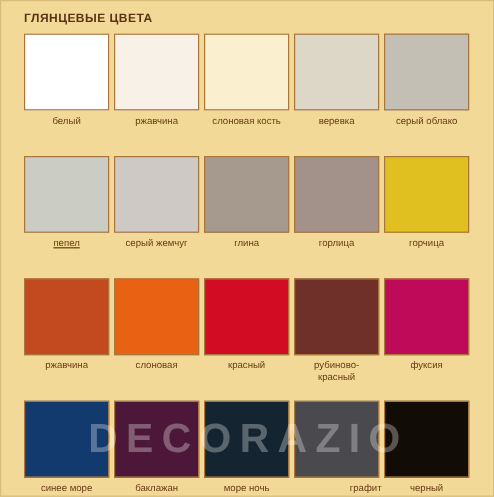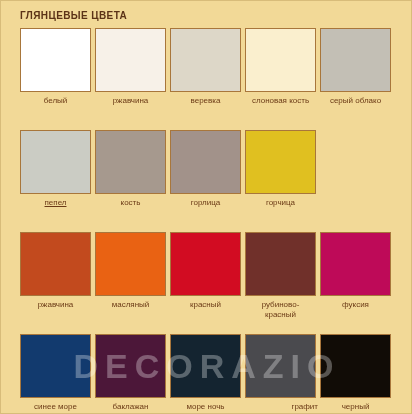--- a/index.html
+++ b/index.html
@@ -108,60 +108,64 @@
     <div class="swatch-row">
       <div class="swatch-cell">
         <div class="swatch-chip" style="background-color: rgb(255, 255, 255); border-color: rgb(168, 118, 59);"></div>
         <div class="swatch-label" style="color: rgb(107, 58, 22);">белый</div>
       </div>
       <div class="swatch-cell">
         <div class="swatch-chip" style="background-color: rgb(247, 241, 232); border-color: rgb(168, 118, 59);"></div>
         <div class="swatch-label" style="color: rgb(107, 58, 22);">ржавчина</div>
       </div>
       <div class="swatch-cell">
+        <div class="swatch-chip" style="background-color: rgb(250, 239, 206); border-color: rgb(168, 118, 59);"></div>
+        <div class="swatch-label" style="color: rgb(107, 58, 22);">слоновая кость</div>
+      </div>
+      <div class="swatch-cell">
         <div class="swatch-chip" style="background-color: rgb(221, 215, 200); border-color: rgb(168, 118, 59);"></div>
         <div class="swatch-label" style="color: rgb(107, 58, 22);">веревка</div>
       </div>
       <div class="swatch-cell">
-        <div class="swatch-chip" style="background-color: rgb(250, 239, 206); border-color: rgb(168, 118, 59);"></div>
-        <div class="swatch-label" style="color: rgb(107, 58, 22);">слоновая кость</div>
-      </div>
-      <div class="swatch-cell">
         <div class="swatch-chip" style="background-color: rgb(195, 191, 181); border-color: rgb(168, 118, 59);"></div>
         <div class="swatch-label" style="color: rgb(107, 58, 22);">серый облако</div>
       </div>
     </div>
 
     <div class="swatch-row">
       <div class="swatch-cell">
         <div class="swatch-chip" style="background-color: rgb(203, 204, 196); border-color: rgb(168, 118, 59);"></div>
         <div class="swatch-label" style="color: rgb(107, 58, 22); text-decoration: underline;">пепел</div>
       </div>
       <div class="swatch-cell">
+        <div class="swatch-chip" style="background-color: rgb(207, 201, 198); border-color: rgb(168, 118, 59);"></div>
+        <div class="swatch-label" style="color: rgb(107, 58, 22);">серый жемчуг</div>
+      </div>
+      <div class="swatch-cell">
         <div class="swatch-chip" style="background-color: rgb(166, 153, 142); border-color: rgb(168, 118, 59);"></div>
-        <div class="swatch-label" style="color: rgb(107, 58, 22);">кость</div>
+        <div class="swatch-label" style="color: rgb(107, 58, 22);">глина</div>
       </div>
       <div class="swatch-cell">
         <div class="swatch-chip" style="background-color: rgb(162, 146, 138); border-color: rgb(168, 118, 59);"></div>
         <div class="swatch-label" style="color: rgb(107, 58, 22);">горлица</div>
       </div>
       <div class="swatch-cell">
         <div class="swatch-chip" style="background-color: rgb(224, 192, 32); border-color: rgb(168, 118, 59);"></div>
         <div class="swatch-label" style="color: rgb(107, 58, 22);">горчица</div>
       </div>
     </div>
 
     <div class="swatch-row">
       <div class="swatch-cell">
         <div class="swatch-chip" style="background-color: rgb(194, 74, 30); border-color: rgb(168, 118, 59);"></div>
         <div class="swatch-label" style="color: rgb(107, 58, 22);">ржавчина</div>
       </div>
       <div class="swatch-cell">
         <div class="swatch-chip" style="background-color: rgb(233, 98, 19); border-color: rgb(168, 118, 59);"></div>
-        <div class="swatch-label" style="color: rgb(107, 58, 22);">масляный</div>
+        <div class="swatch-label" style="color: rgb(107, 58, 22);">слоновая</div>
       </div>
       <div class="swatch-cell">
         <div class="swatch-chip" style="background-color: rgb(210, 12, 34); border-color: rgb(168, 118, 59);"></div>
         <div class="swatch-label" style="color: rgb(107, 58, 22);">красный</div>
       </div>
       <div class="swatch-cell">
         <div class="swatch-chip" style="background-color: rgb(112, 48, 42); border-color: rgb(168, 118, 59);"></div>
         <div class="swatch-label" style="color: rgb(107, 58, 22);">рубиново-
 красный</div>
       </div>

